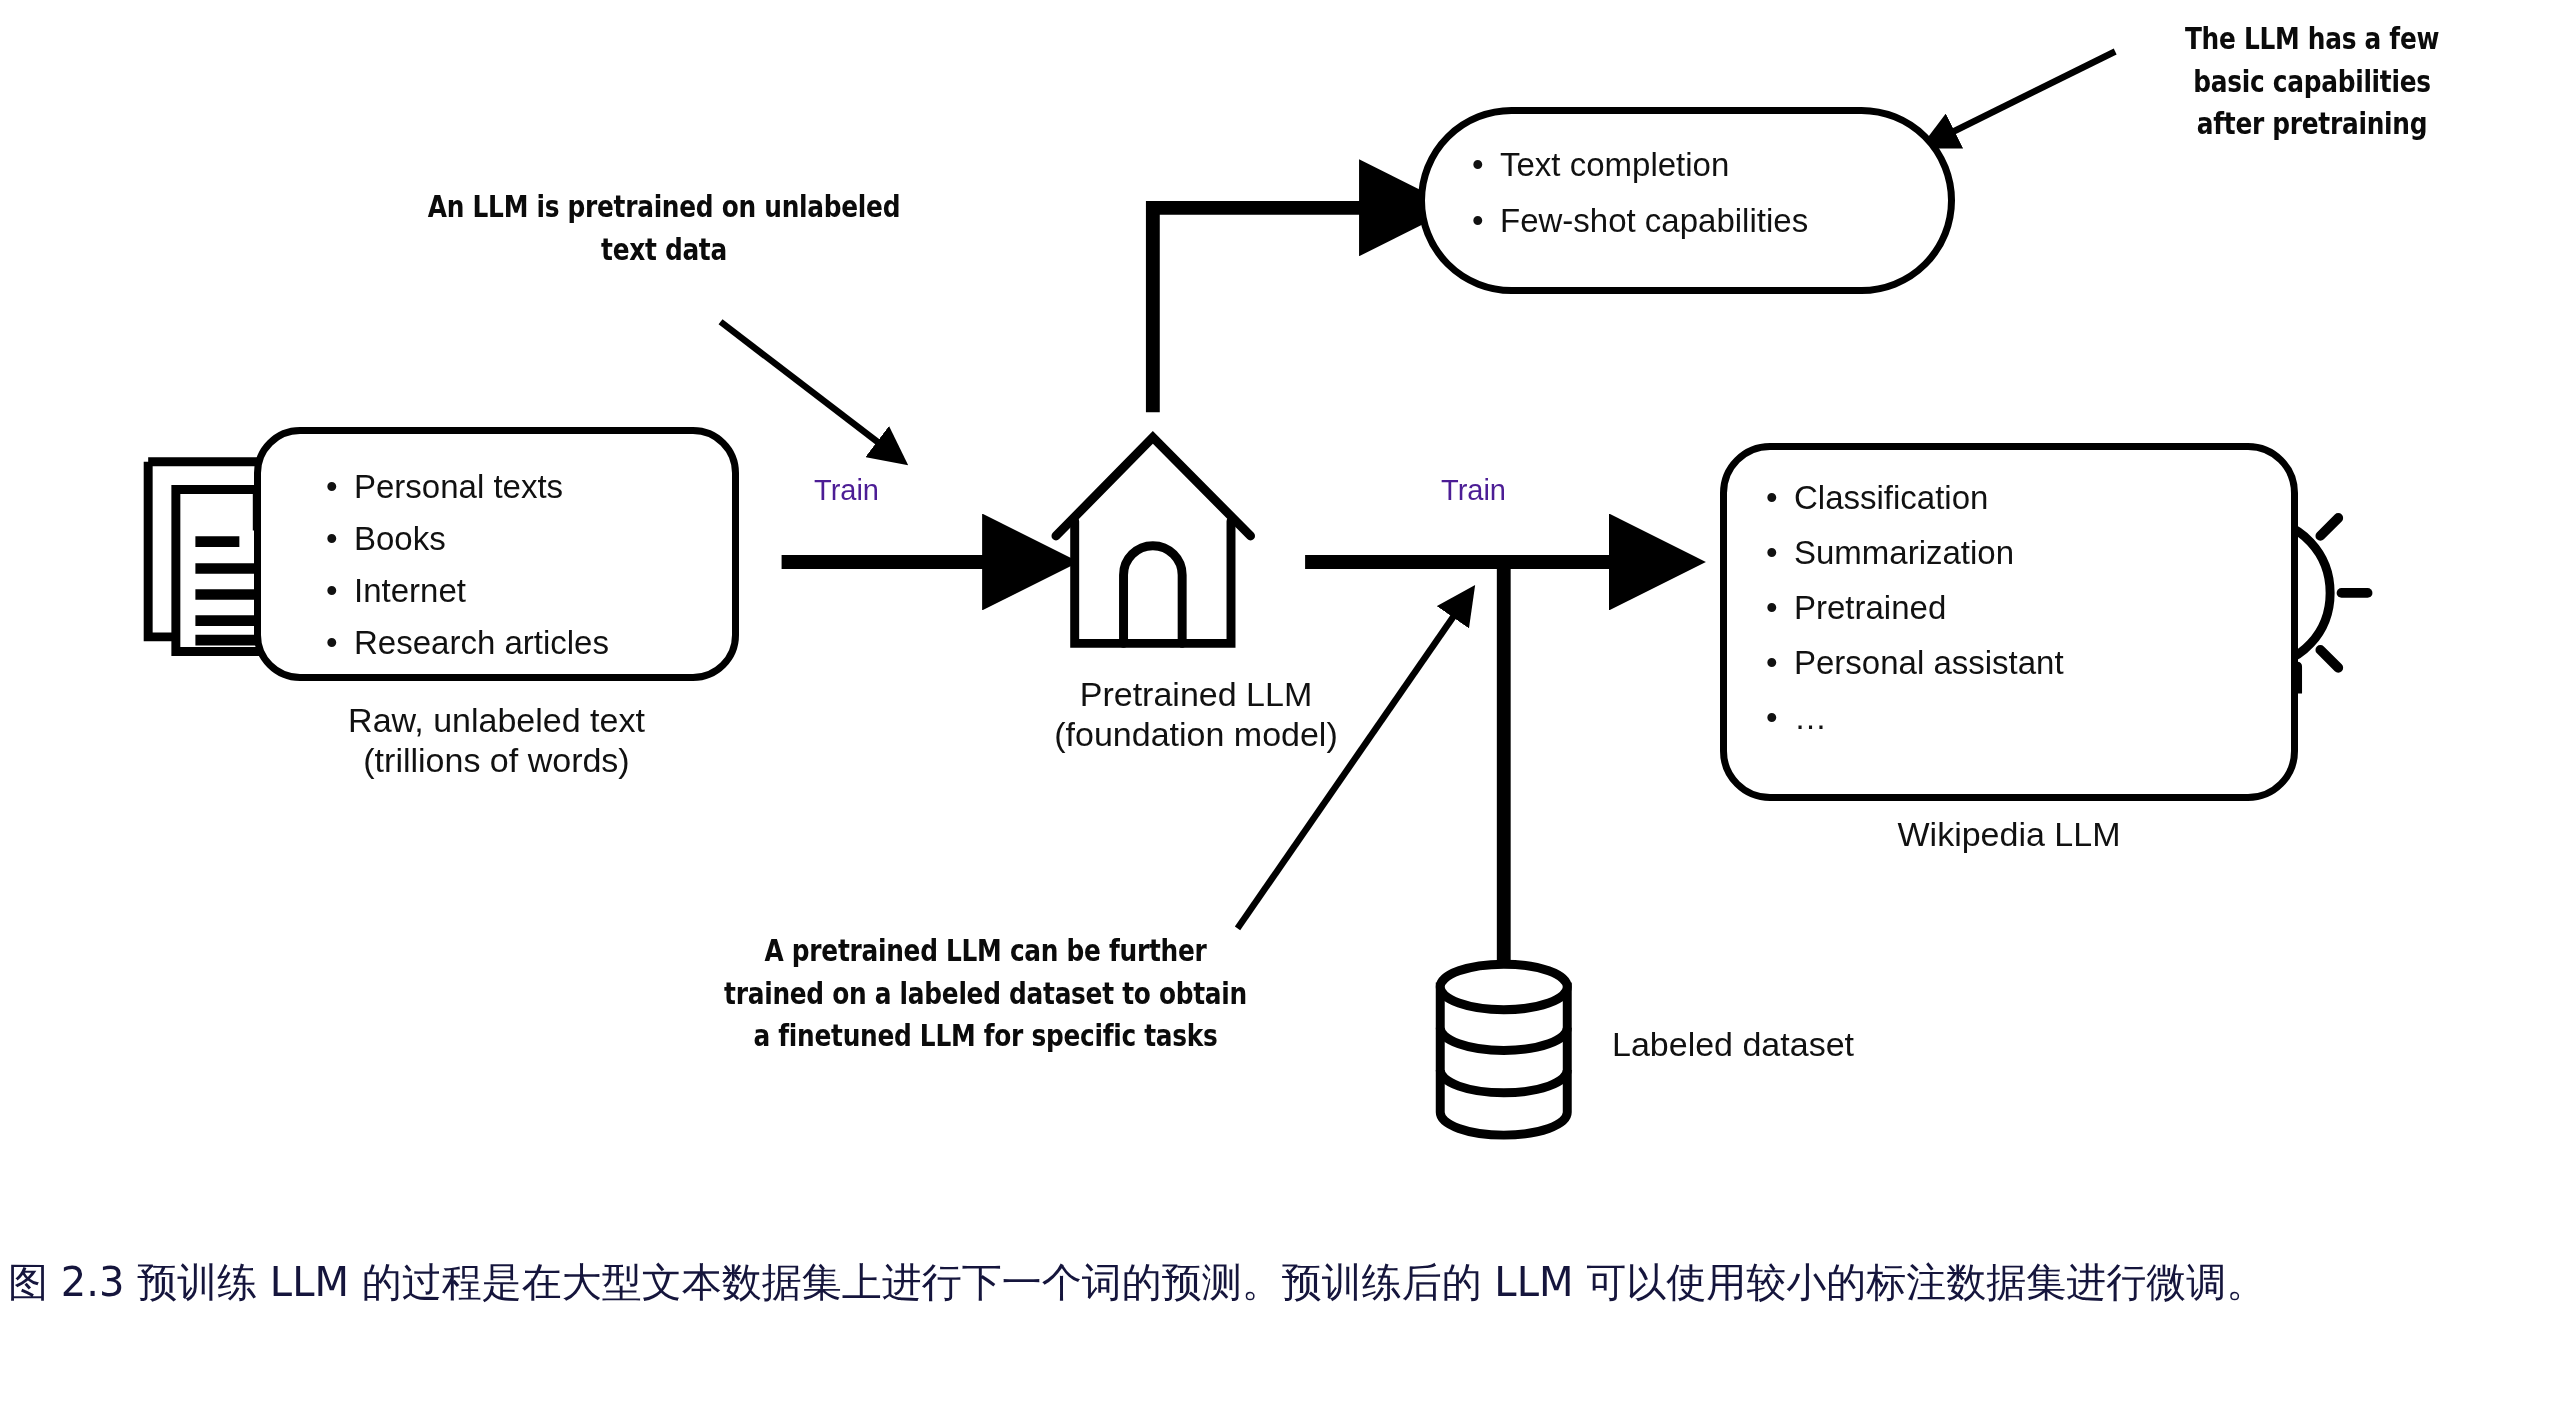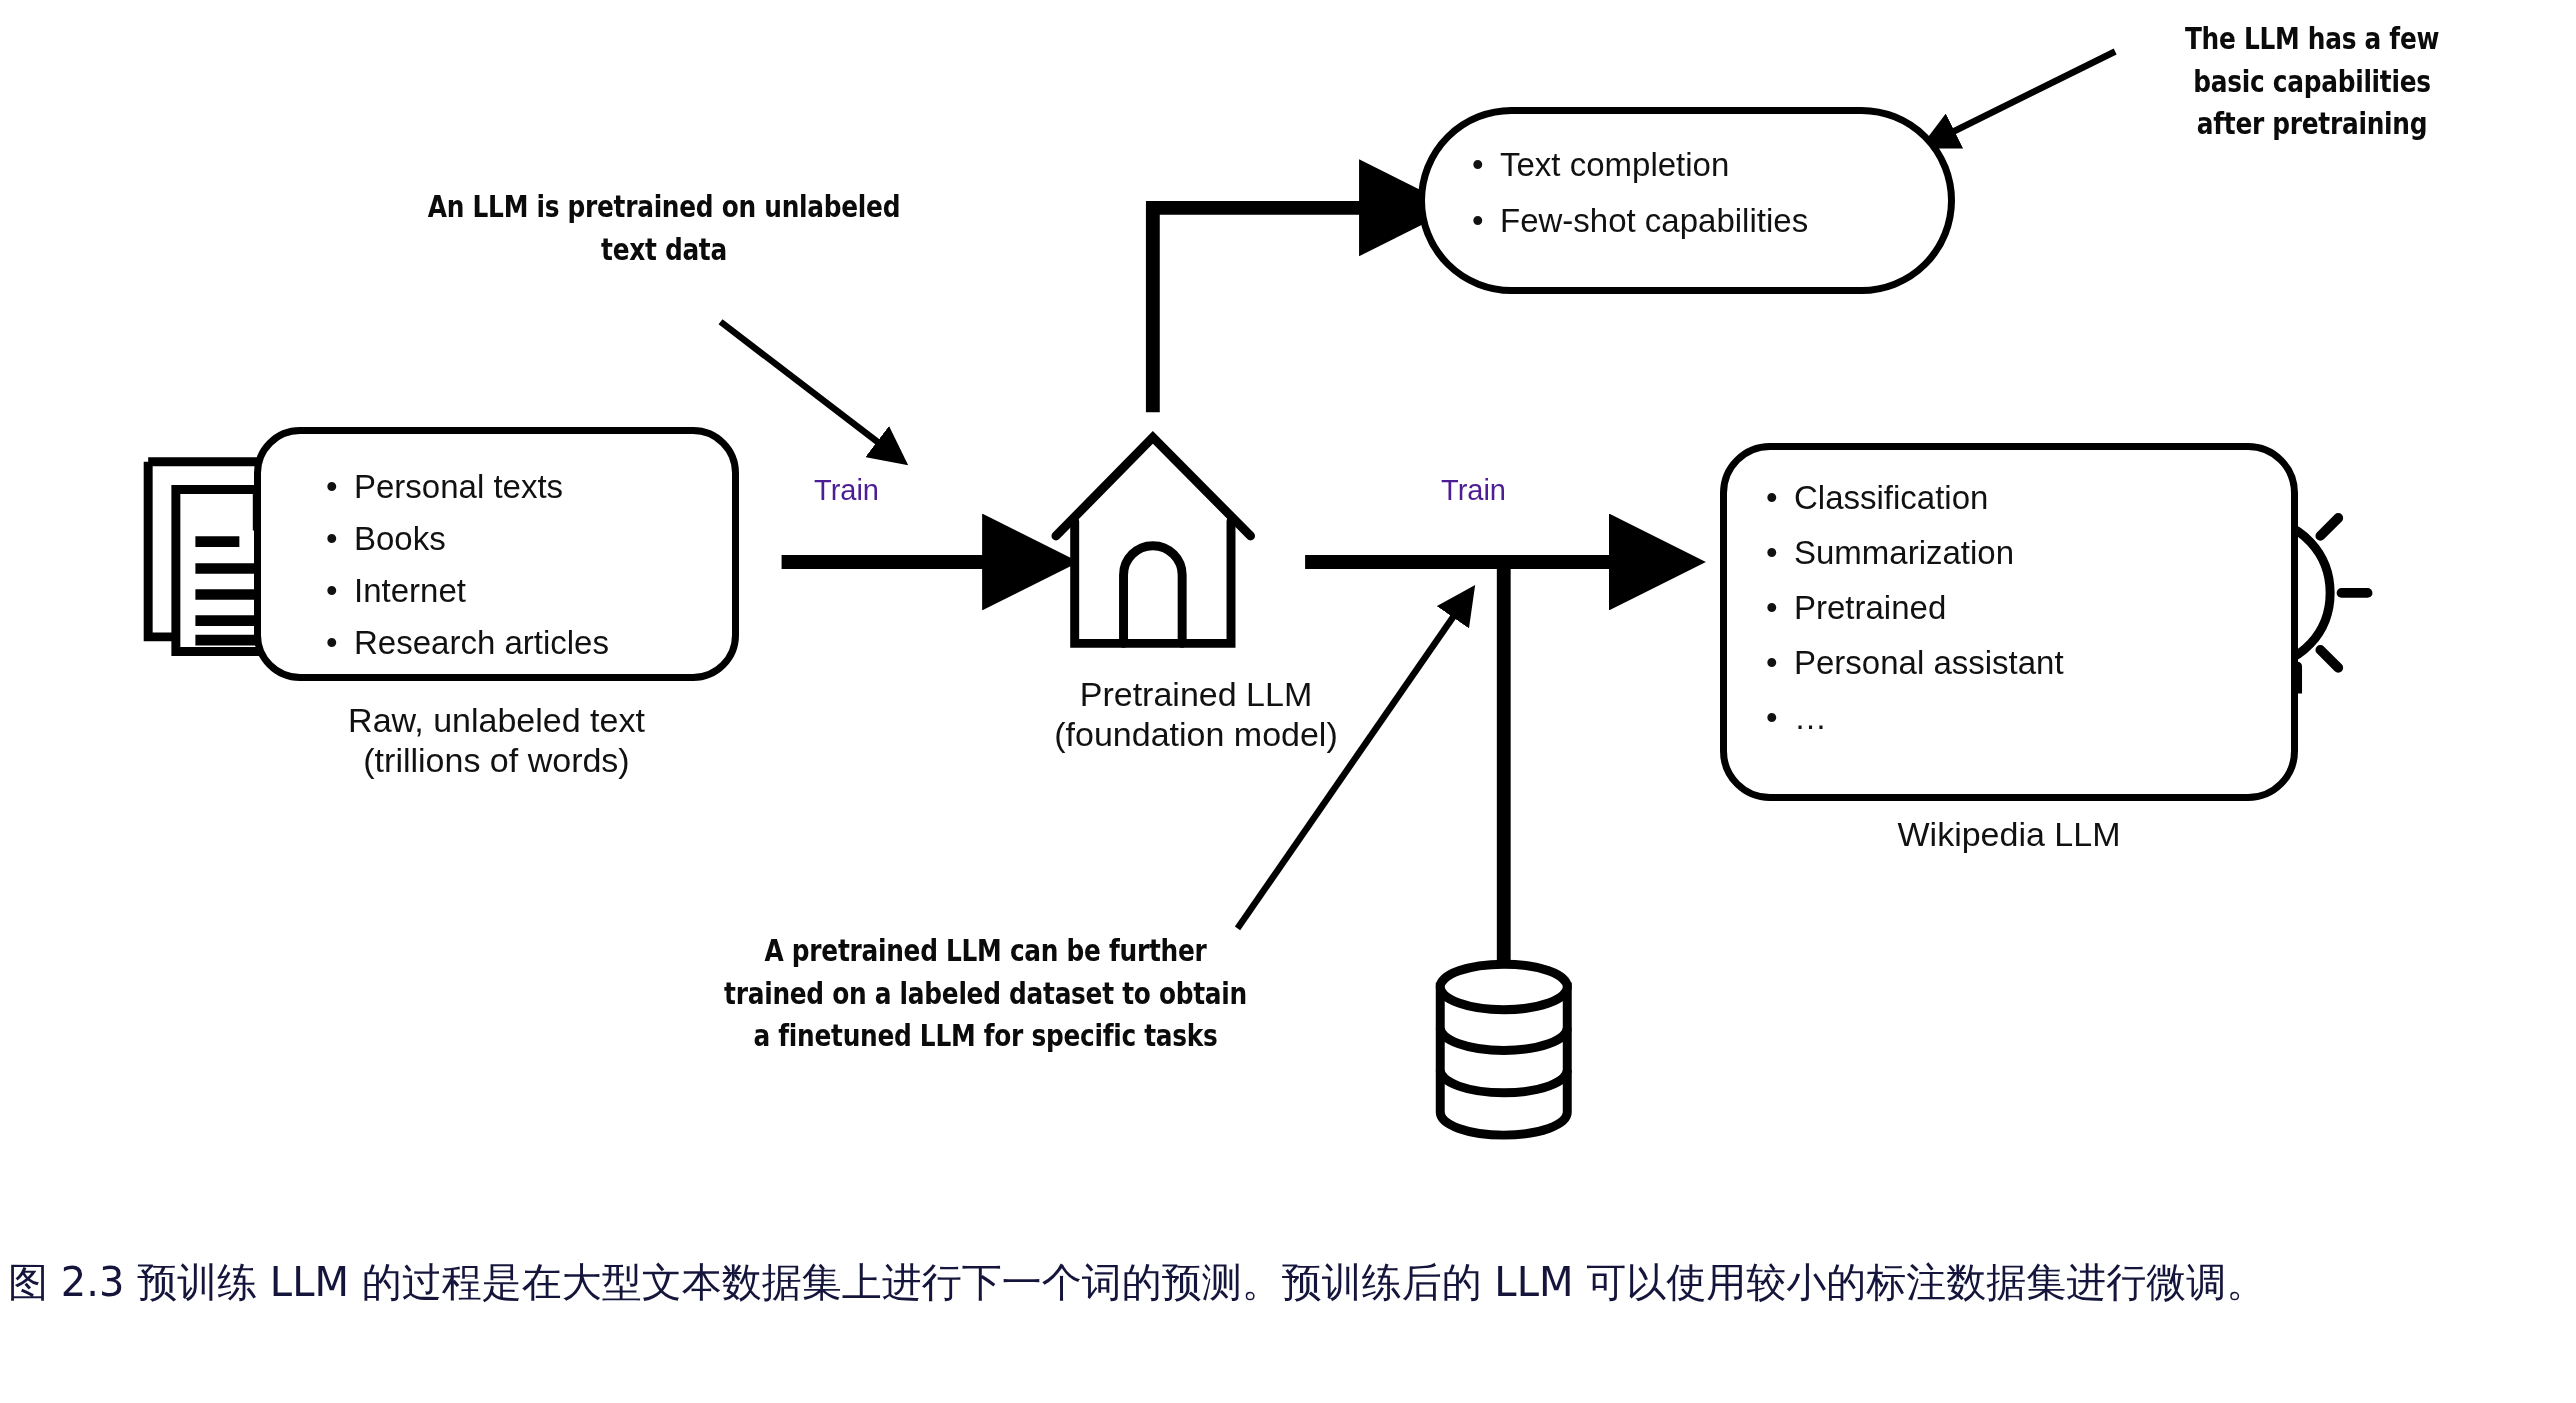--- a/index.html
+++ b/index.html
@@ -225,20 +225,21 @@
       </li>
       <li>
         <span class="dot">•</span>
         <span class="txt">…</span>
       </li>
     </ul>
   </div>
 
   <div class="caption" style="left:1720px;top:814px;width:578px;">Wikipedia LLM</div>
 
+  <div class="caption left" style="left:1612px;top:1024px;width:456px;">Labeled dataset</div>
 
   <div class="trainlbl" style="left:814px;top:474px;">Train</div>
   <div class="trainlbl" style="left:1441px;top:474px;">Train</div>
 
   <div class="annot" style="left:326px;top:186px;width:676px;">An LLM is pretrained on unlabeled
 text data</div>
 
   <div class="annot" style="left:2092px;top:18px;width:440px;">The LLM has a few
 basic capabilities
 after pretraining</div>

